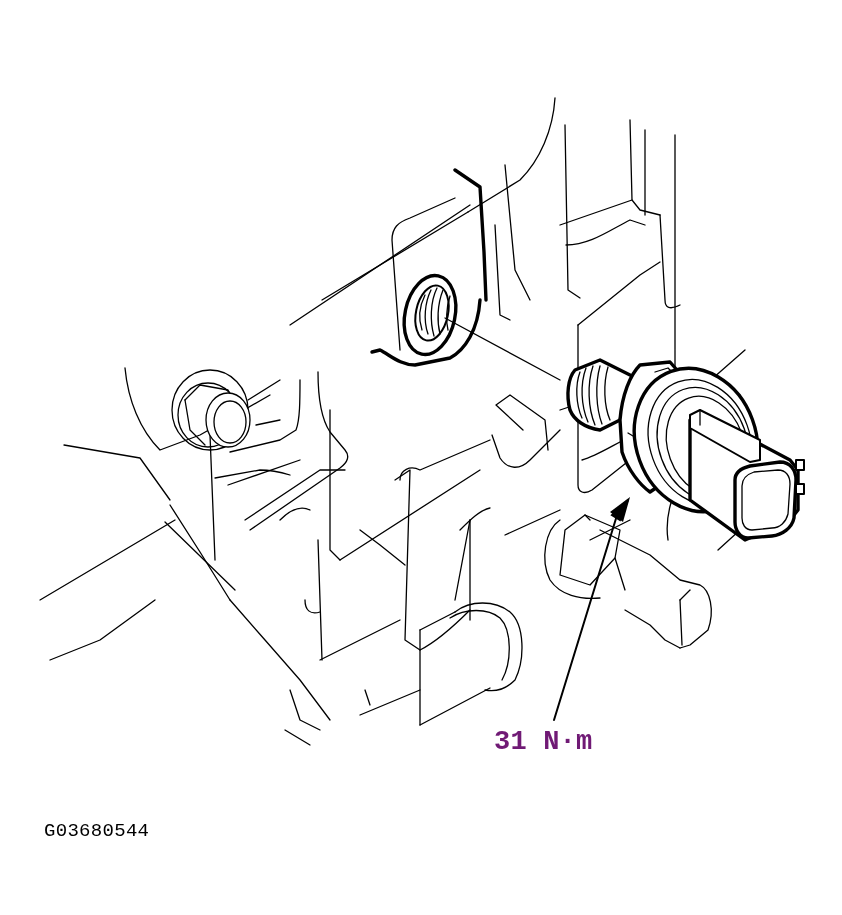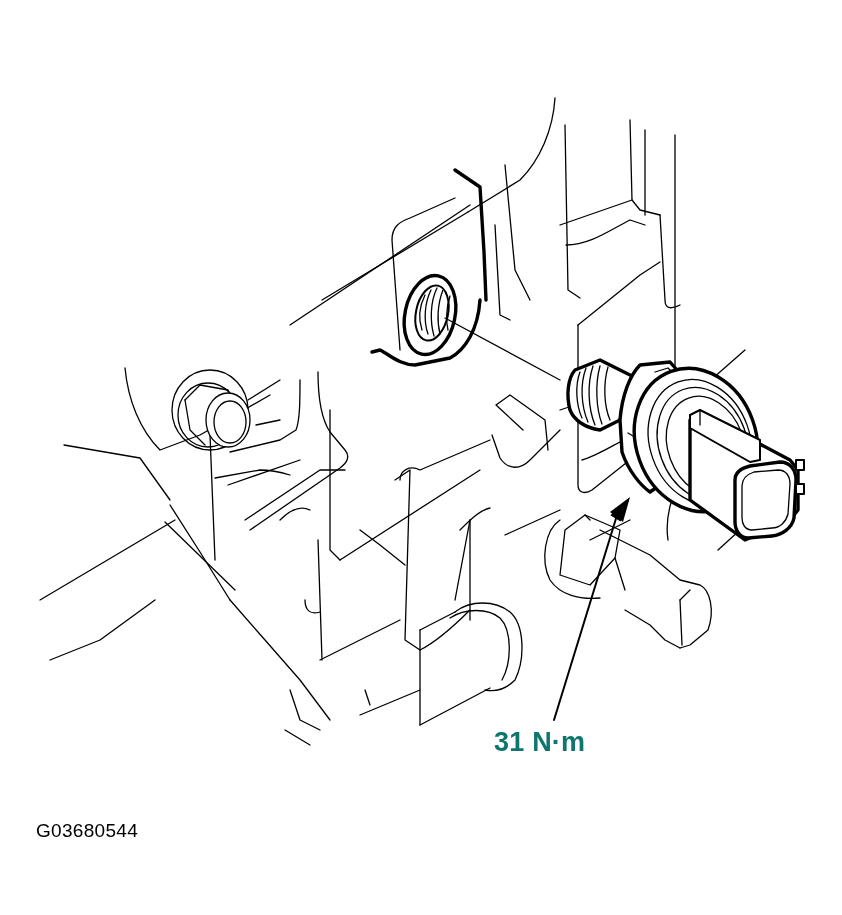--- a/index.html
+++ b/index.html
@@ -25,31 +25,33 @@
     .med  { fill: none; stroke: #000; stroke-width: 2;   stroke-linecap: round; stroke-linejoin: round; }
     .bold { fill: none; stroke: #000; stroke-width: 3.4; stroke-linecap: round; stroke-linejoin: round; }
     .fillw { fill: #fff; }
     .torque-label {
       position: absolute;
       left: 494px;
       top: 726px;
       font-weight: bold;
       font-size: 27px;
       line-height: 32px;
-      color: #0f766e;
+      color: #701a75;
       letter-spacing: 0.2px;
+      font-family: Liberation Mono, monospace;
     }
     .torque-label div { white-space: nowrap; }
     .figure-id {
       position: absolute;
-      left: 36px;
+      left: 44px;
       top: 820px;
       font-size: 19px;
       color: #000;
       letter-spacing: 0.3px;
+      font-family: Liberation Mono, monospace;
     }
   </style>
 </head>
 <body>
 
 <svg id="illustration" viewBox="0 0 842 915" xmlns="http://www.w3.org/2000/svg">
 
   <g>
 
     <path class="thin" d="M555 98 C553 130 540 160 520 180 L468 212"></path>

